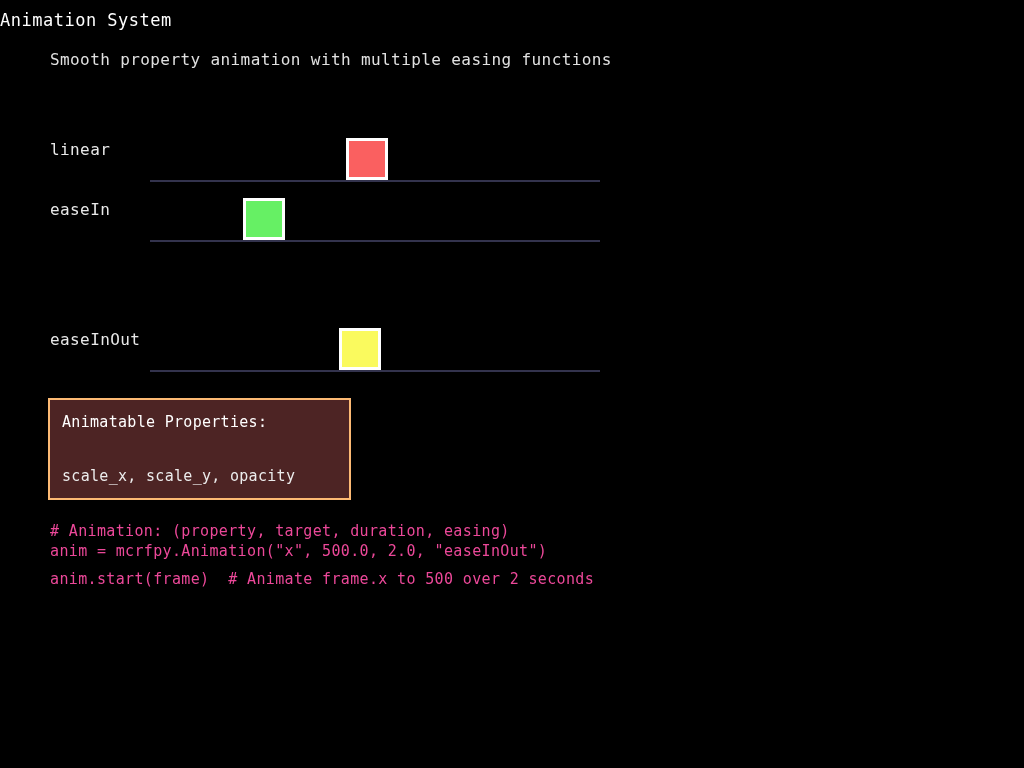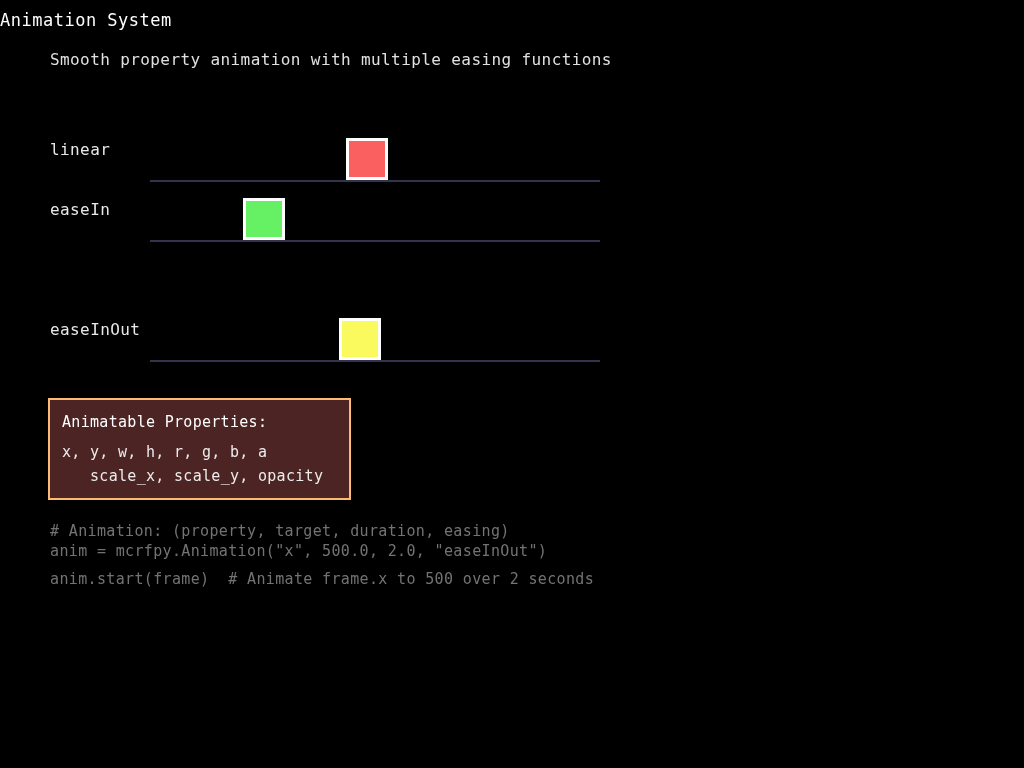--- a/index.html
+++ b/index.html
@@ -110,32 +110,32 @@
   .properties-line {
     position: absolute;
     left: 12px;
     color: #ececec;
     font-size: 15px;
     line-height: 20px;
     letter-spacing: 0.3px;
     white-space: pre;
   }
   #properties-line-0 { top: 42px; }
-  #properties-line-1 { top: 66px; margin-left: 28px; }
+  #properties-line-1 { top: 66px; }
   
   #code-block {
     position: absolute;
     left: 50px;
     top: 521px;
     width: 700px;
   }
   .code-line {
     position: absolute;
     left: 0;
-    color: #737373;
+    color: #ec4899;
     font-size: 15px;
     line-height: 20px;
     letter-spacing: 0.35px;
     white-space: pre;
     text-align: center;
   }
   #code-line-0 { top: 0px; }
   #code-line-1 { top: 20px; }
   #code-line-2 { top: 48px; }
 </style>
@@ -152,30 +152,29 @@
       <div class="easing-row" style="top: 133px;">
         <div class="easing-label">linear</div>
         <div class="easing-track" style="left: 150px; width: 450px; background: rgb(51, 51, 77);"></div>
         <div class="easing-box" style="left: 346px; top: 5px; background: rgb(250, 96, 96); border-color: rgb(255, 255, 255);"></div>
       </div>
       <div class="easing-row" style="top: 193px; padding-left: 43px;">
         <div class="easing-label">easeIn</div>
         <div class="easing-track" style="left: 150px; width: 450px; background: rgb(51, 51, 77);"></div>
         <div class="easing-box" style="left: 243px; top: 5px; background: rgb(102, 240, 100); border-color: rgb(255, 255, 255);"></div>
       </div>
-      <div class="easing-row" style="top: 313px;">
+      <div class="easing-row" style="top: 323px;">
         <div class="easing-label">easeInOut</div>
         <div class="easing-track" style="left: 150px; width: 450px; background: rgb(51, 51, 77);"></div>
         <div class="easing-box" style="left: 339px; top: 5px; background: rgb(250, 250, 94); border-color: rgb(255, 255, 255);"></div>
       </div>
     </div>
 
   <div id="properties-panel">
     <div id="properties-title">Animatable Properties:</div>
-    <div class="properties-line" id="properties-line-0">x, y, w, h, r, g, b, a</div>
     <div class="properties-line" id="properties-line-1">scale_x, scale_y, opacity</div>
   </div>
 
   <div id="code-block">
     <div class="code-line" id="code-line-0"># Animation: (property, target, duration, easing)</div>
     <div class="code-line" id="code-line-1">anim = mcrfpy.Animation("x", 500.0, 2.0, "easeInOut")</div>
     <div class="code-line" id="code-line-2">anim.start(frame)  # Animate frame.x to 500 over 2 seconds</div>
   </div>
 
 </div>

